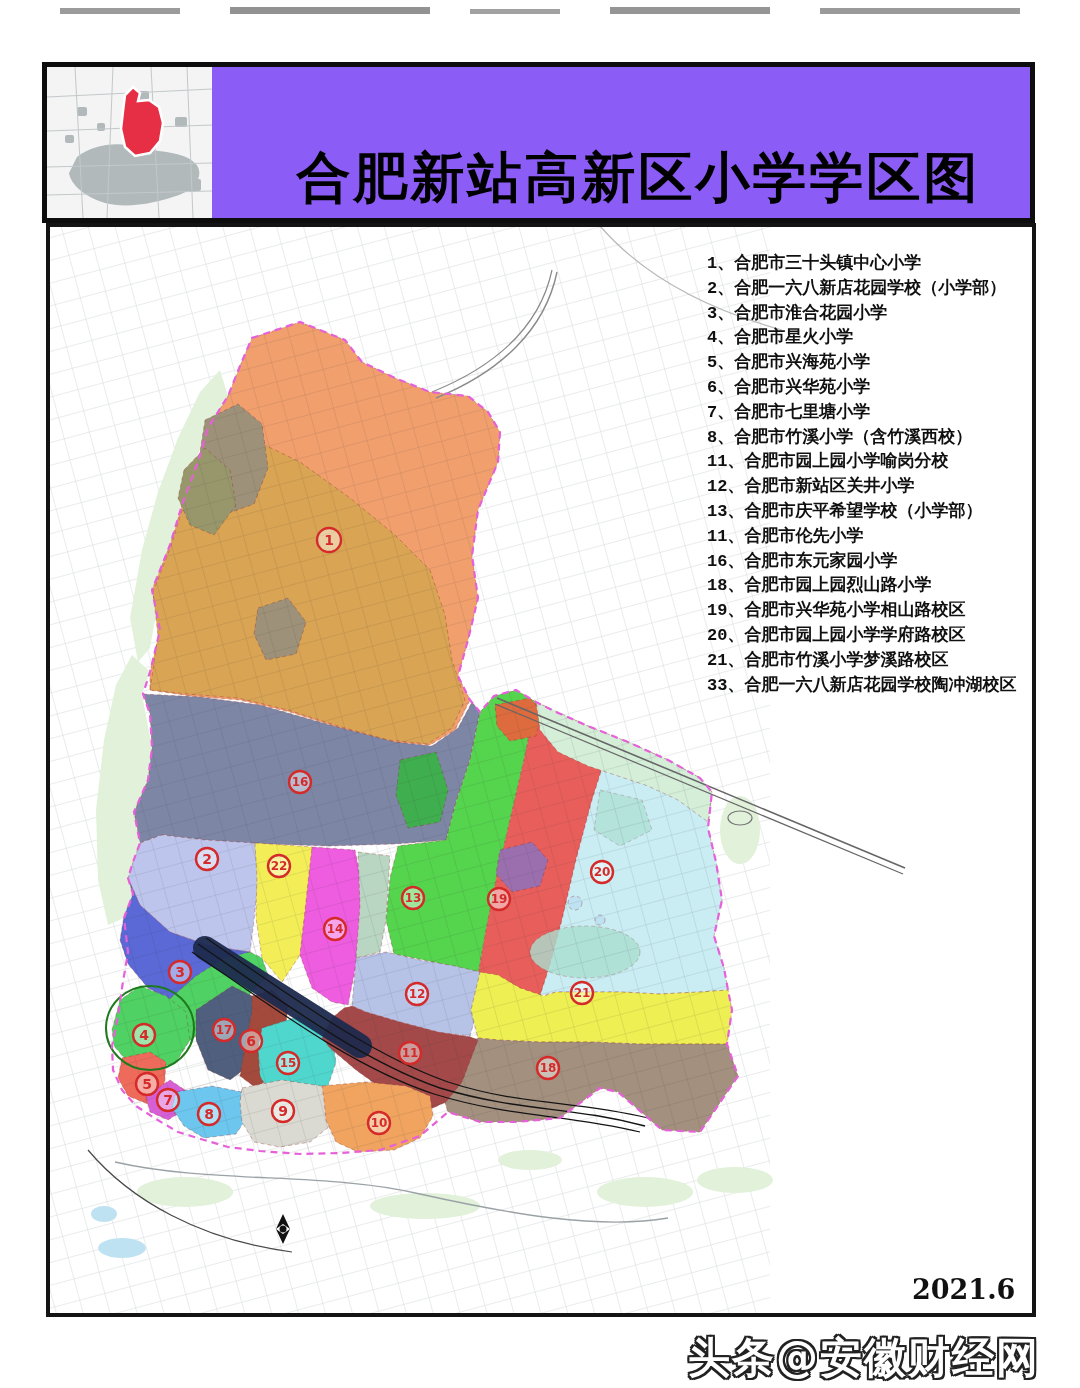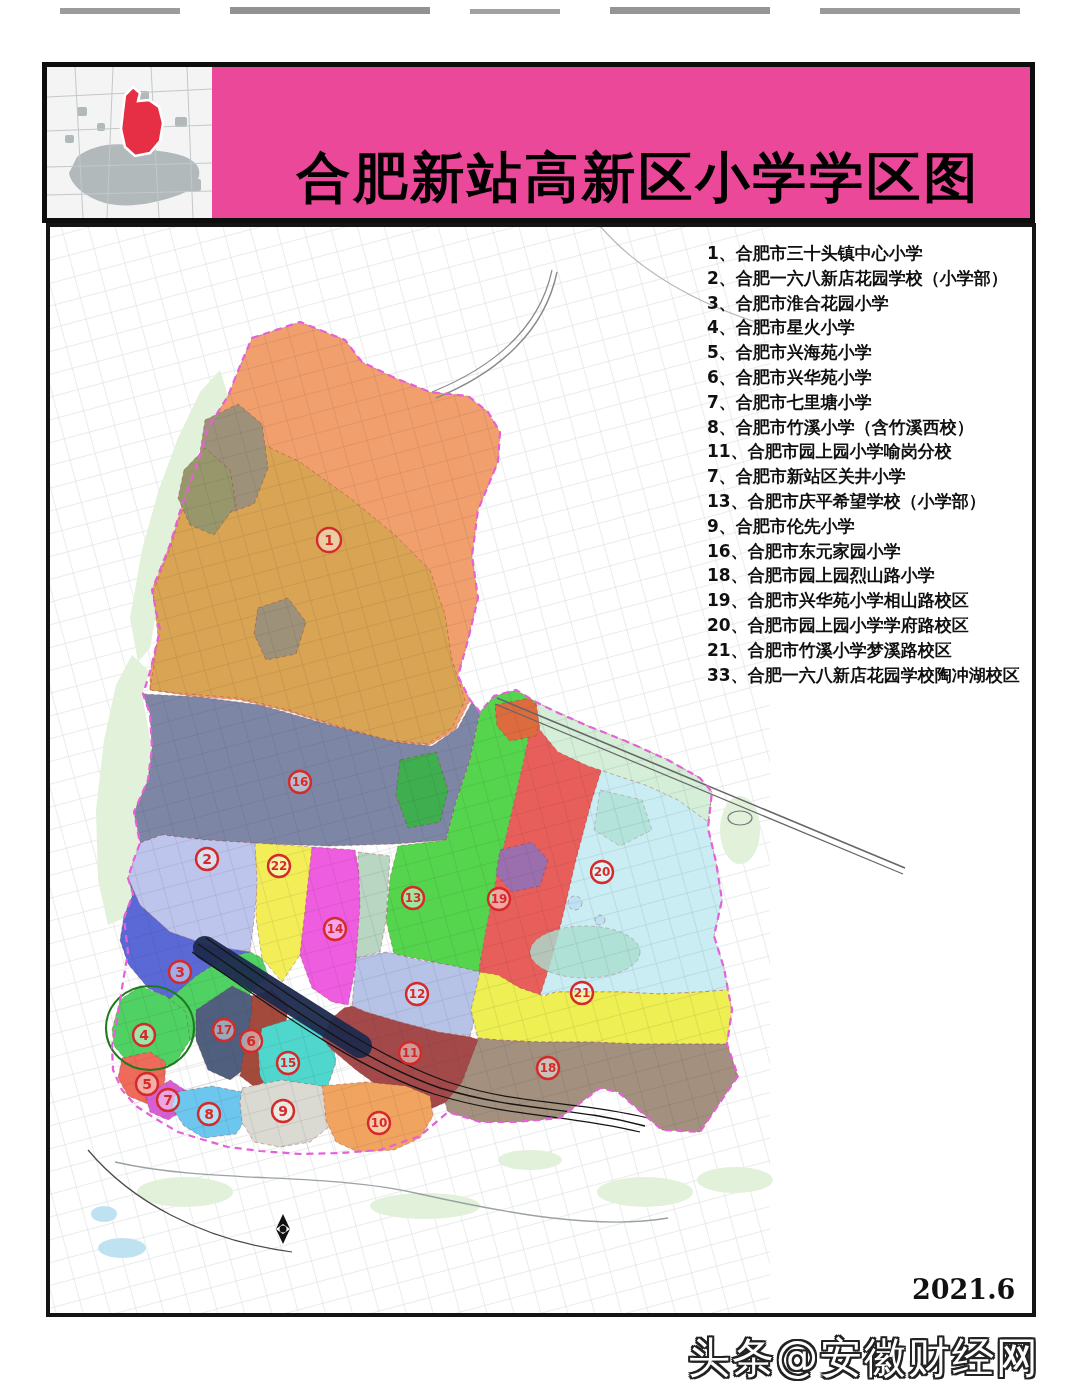--- a/index.html
+++ b/index.html
@@ -1,31 +1,31 @@
 <!DOCTYPE html>
 <html><head>
 <meta charset="utf-8">
 <style>
   html,body{margin:0;padding:0;background:#fff;}
   .page{position:relative;width:1080px;height:1388px;background:#fff;overflow:hidden;
         font-family:"DejaVu Sans","Liberation Sans",sans-serif;}
   
   .title-box{position:absolute;left:42px;top:62px;width:993px;height:161px;
-             box-sizing:border-box;border:5px solid #0d0d0d;background:#ec4899;}
+             box-sizing:border-box;border:5px solid #0d0d0d;background:#8b5cf6;}
   .inset-wrap{position:absolute;left:0;top:0;width:165px;height:151px;overflow:hidden;}
   .page-title{position:absolute;left:215px;right:15px;top:0;height:100%;
               display:flex;align-items:center;justify-content:center;
               font-size:54px;font-weight:900;letter-spacing:3px;color:#000;white-space:nowrap;}
   
-  .legend{position:absolute;left:707px;top:241px;width:330px;}
+  .legend{position:absolute;left:707px;top:252px;width:330px;font-family:Liberation Mono, monospace;}
   .legend-row{font-size:17px;line-height:24.8px;font-weight:700;color:#101010;white-space:nowrap;}
   
   .map-date{position:absolute;left:912px;top:1274px;font-family:"DejaVu Serif","Liberation Serif",serif;
             font-weight:700;font-size:27px;color:#111;}
-  .watermark{position:absolute;right:40px;top:1330px;font-size:42px;font-weight:400;color:#fff;
+  .watermark{position:absolute;right:40px;top:1330px;font-size:42px;font-weight:700;color:#fff;
              letter-spacing:2px;white-space:nowrap;
              text-shadow:-2px -2px 0 #222,2px -2px 0 #222,-2px 2px 0 #222,2px 2px 0 #222,
                          -2px 0 0 #222,2px 0 0 #222,0 -2px 0 #222,0 2px 0 #222;}
   svg{display:block;}
 </style>
 </head>
 <body>
 
 <div class="page">
 
@@ -267,23 +267,23 @@
   <div class="legend" id="legend-list">
       <div class="legend-row">1、合肥市三十头镇中心小学</div>
       <div class="legend-row">2、合肥一六八新店花园学校（小学部）</div>
       <div class="legend-row">3、合肥市淮合花园小学</div>
       <div class="legend-row">4、合肥市星火小学</div>
       <div class="legend-row">5、合肥市兴海苑小学</div>
       <div class="legend-row">6、合肥市兴华苑小学</div>
       <div class="legend-row">7、合肥市七里塘小学</div>
       <div class="legend-row">8、合肥市竹溪小学（含竹溪西校）</div>
       <div class="legend-row">11、合肥市园上园小学喻岗分校</div>
-      <div class="legend-row">7、合肥市新站区关井小学</div>
+      <div class="legend-row">12、合肥市新站区关井小学</div>
       <div class="legend-row">13、合肥市庆平希望学校（小学部）</div>
-      <div class="legend-row">9、合肥市伦先小学</div>
+      <div class="legend-row">11、合肥市伦先小学</div>
       <div class="legend-row">16、合肥市东元家园小学</div>
       <div class="legend-row">18、合肥市园上园烈山路小学</div>
       <div class="legend-row">19、合肥市兴华苑小学相山路校区</div>
       <div class="legend-row">20、合肥市园上园小学学府路校区</div>
       <div class="legend-row">21、合肥市竹溪小学梦溪路校区</div>
       <div class="legend-row">33、合肥一六八新店花园学校陶冲湖校区</div>
     </div>
 
   <div class="map-date">2021.6</div>
   <div class="watermark">头条@安徽财经网</div>

